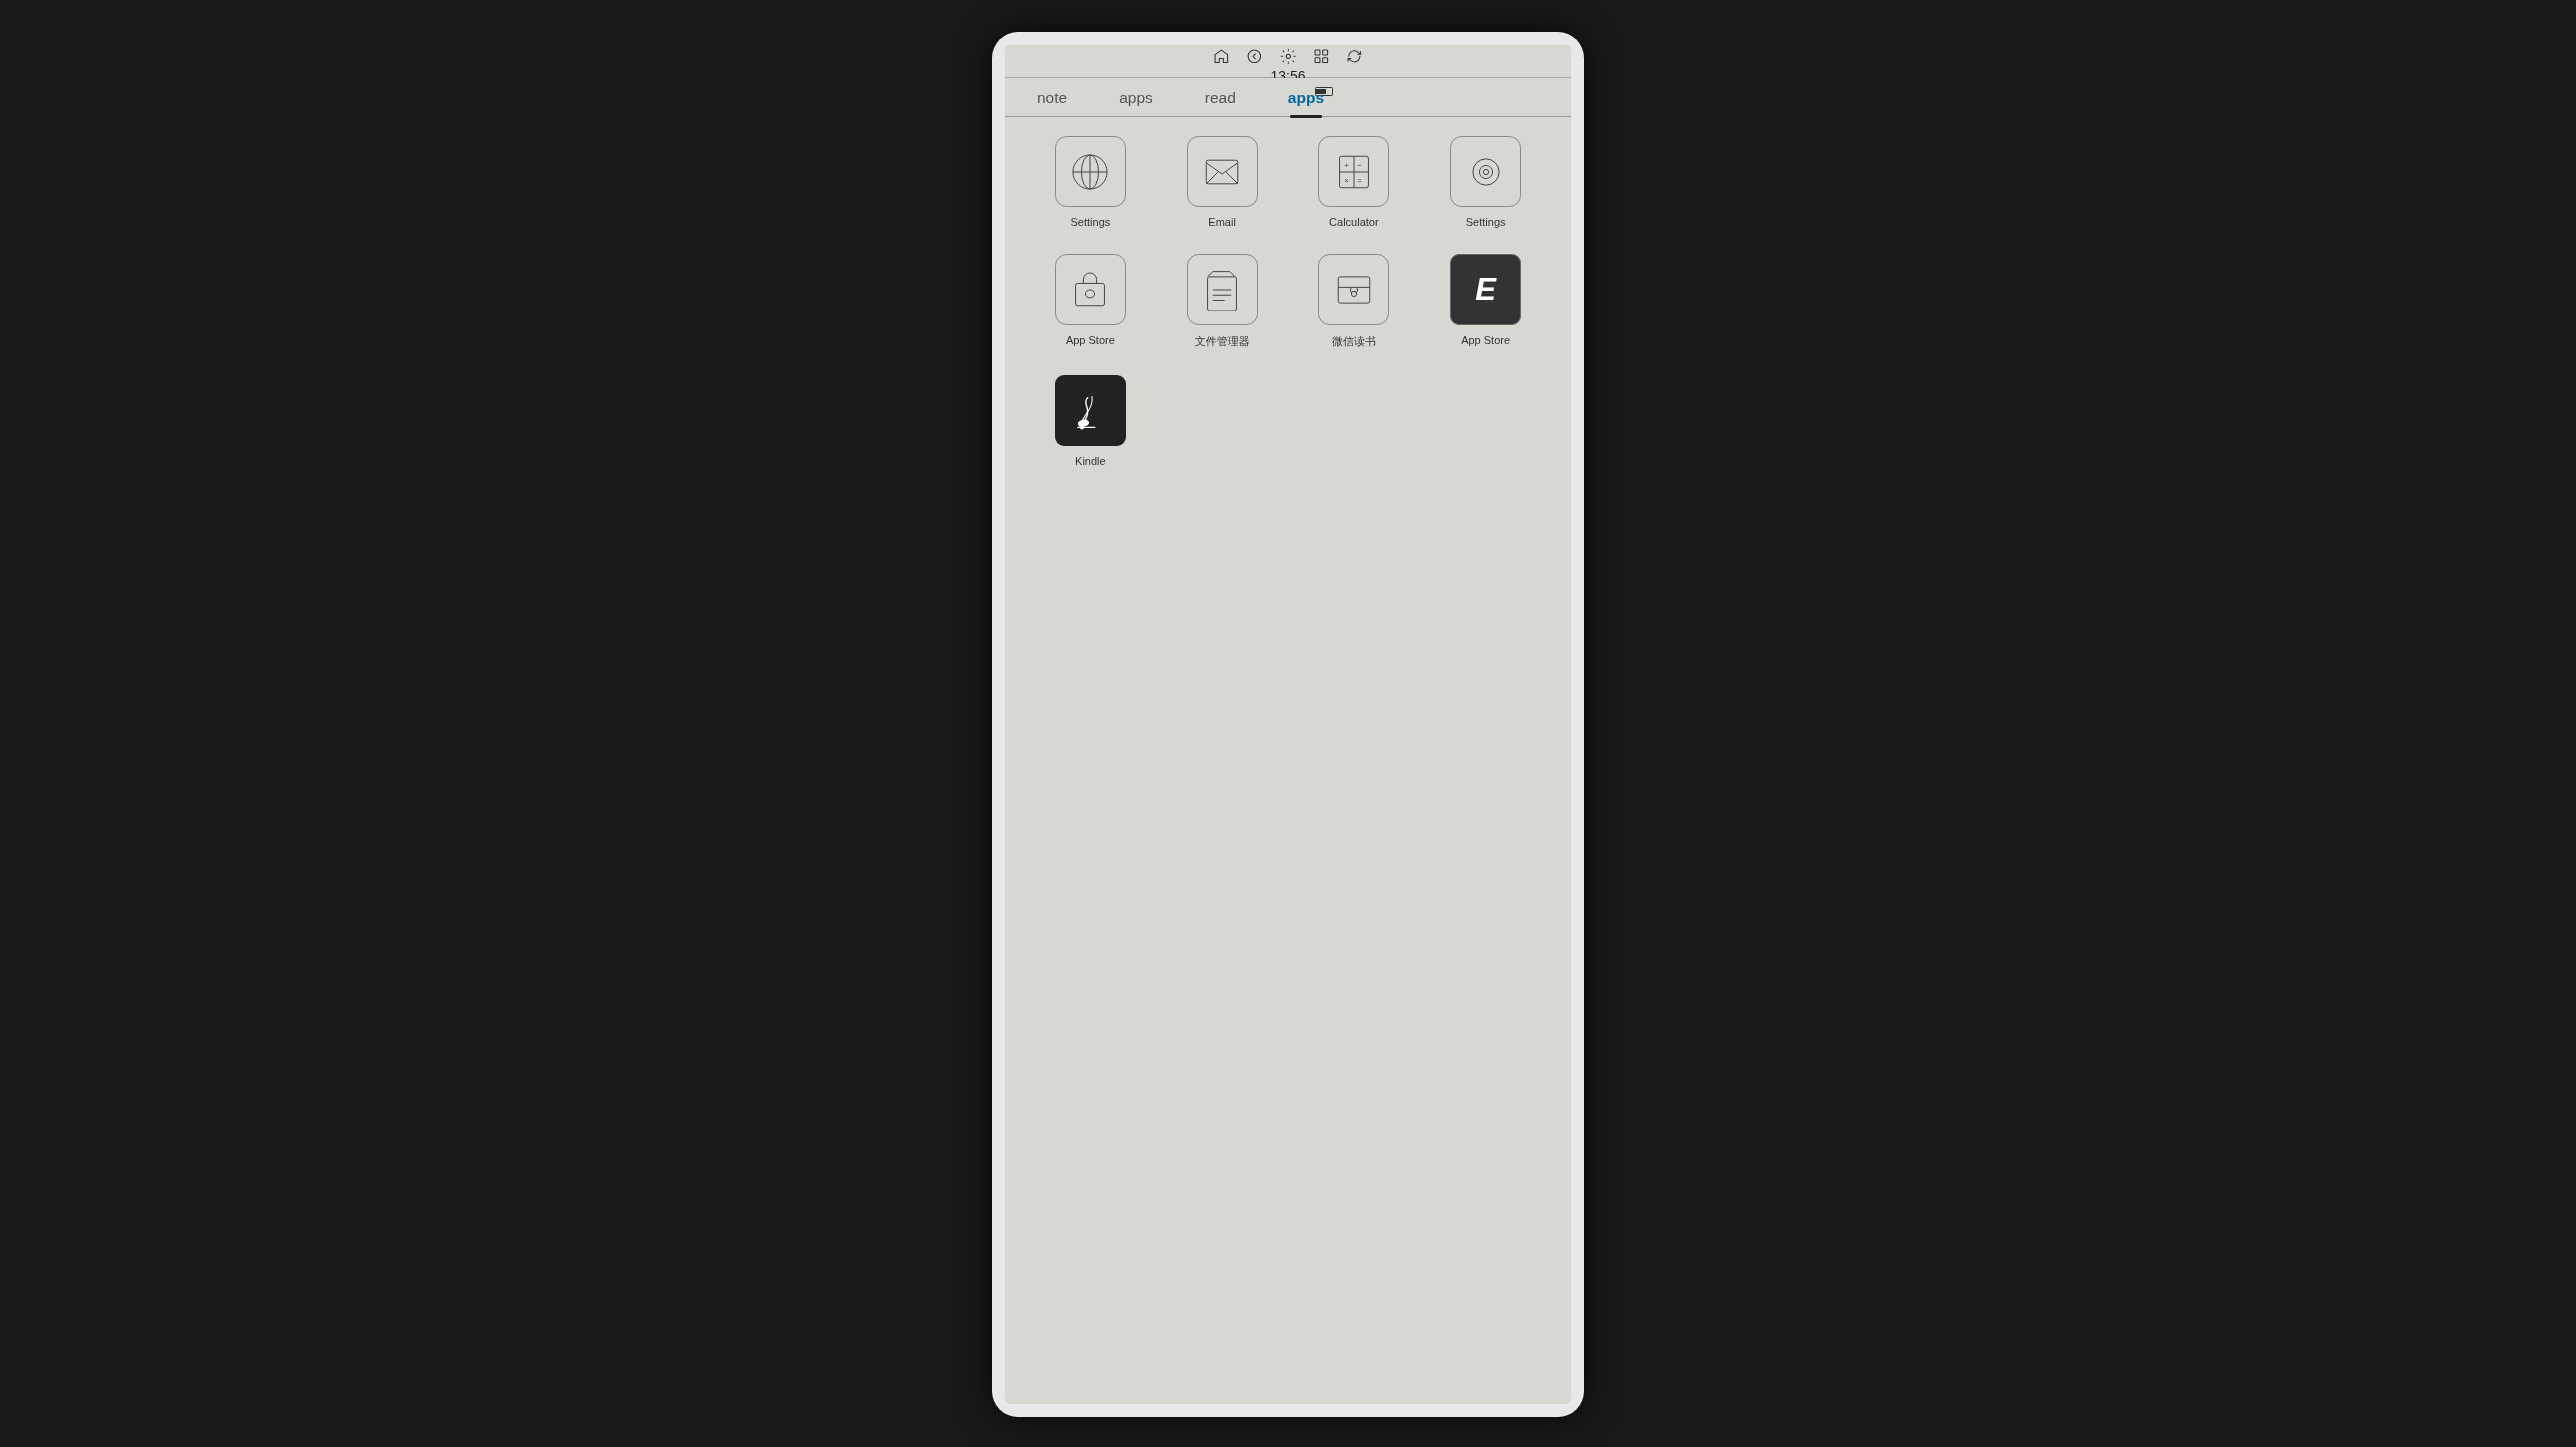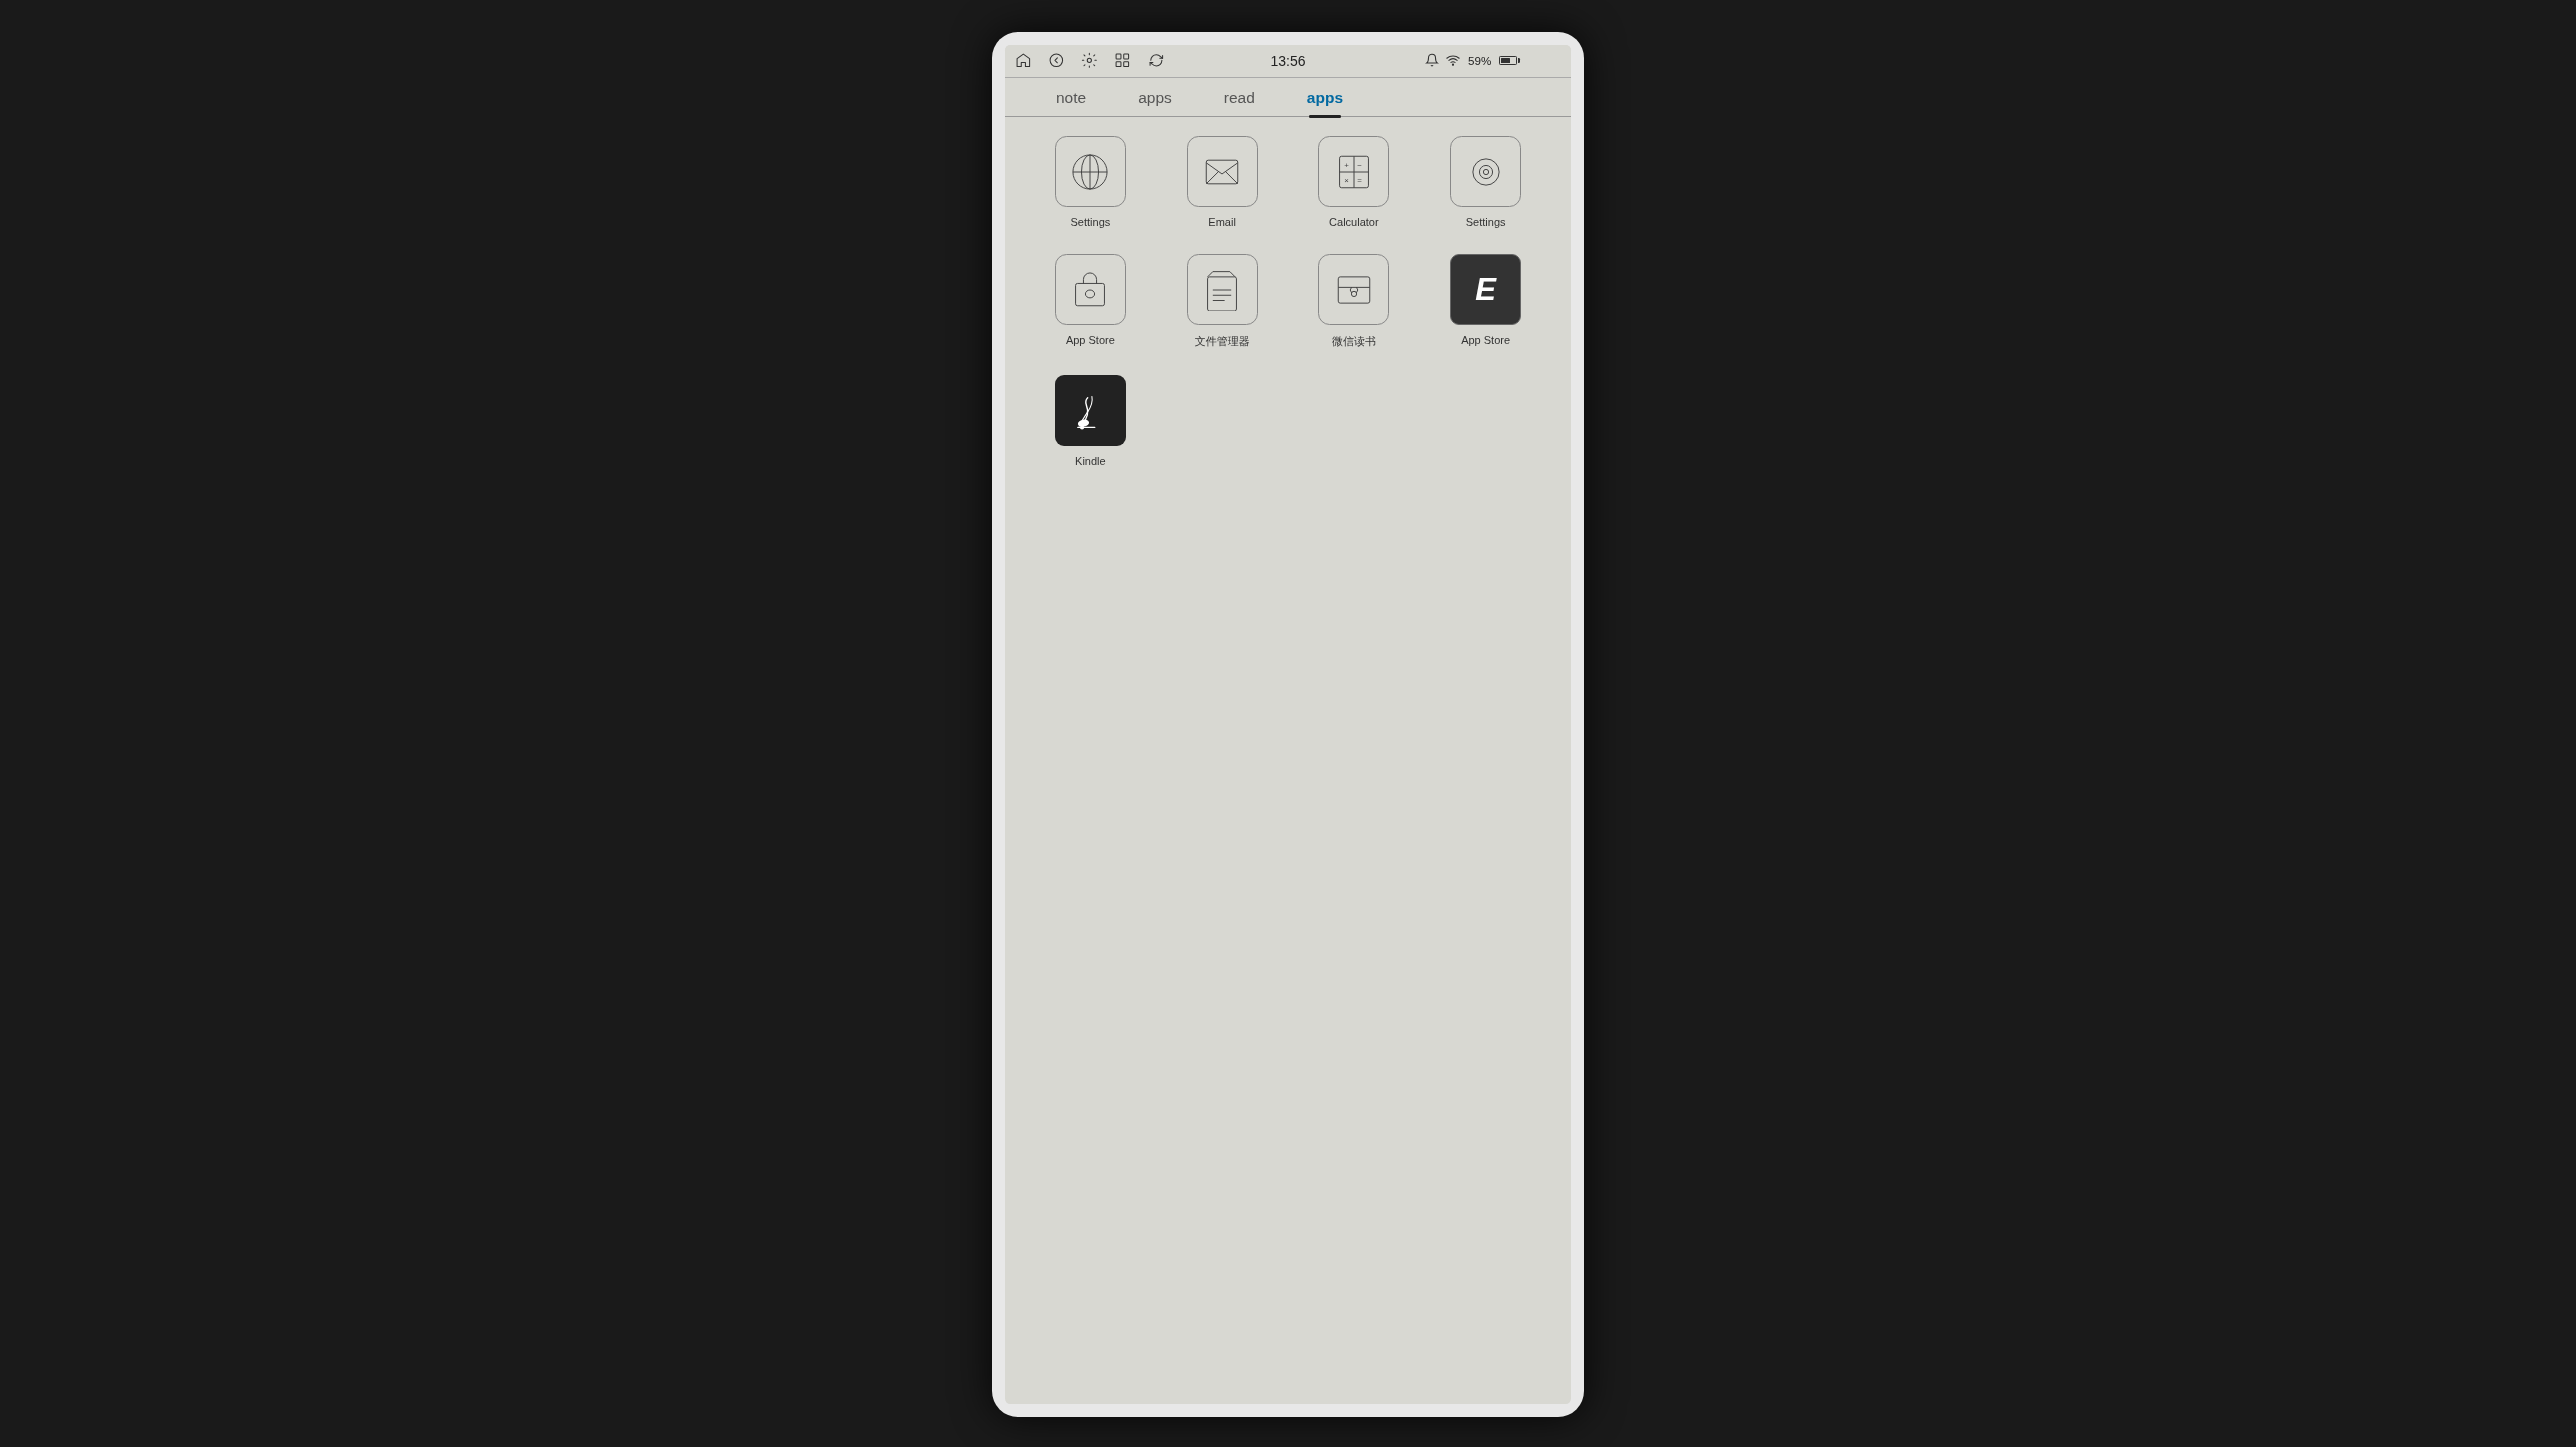--- a/index.html
+++ b/index.html
@@ -36,20 +36,21 @@
 
     
     .status-bar {
       display: flex;
       align-items: center;
       background: #d8d8d2;
       border-bottom: 0.6px solid #aaa;
       padding: 0 6.4px;
       height: 33px;
       flex-shrink: 0;
+      flex-direction: column;
     }
 
     .status-bar-left {
       display: flex;
       align-items: center;
       gap: 10.3px;
       flex: 1;
     }
 
     .status-bar-center {
@@ -84,21 +85,21 @@
       height: 16.7px;
       fill: none;
       stroke: #333;
       stroke-width: 1.5;
     }
 
     
     .nav-tabs {
       display: flex;
       align-items: flex-end;
-      padding: 0 25px;
+      padding: 0 6px;
       border-bottom: 0.6px solid #999;
       background: #d8d8d2;
       flex-shrink: 0;
     }
 
     .nav-tab {
       padding: 11.6px 26px 9px;
       font-size: 15.5px;
       color: #555;
       cursor: pointer;

